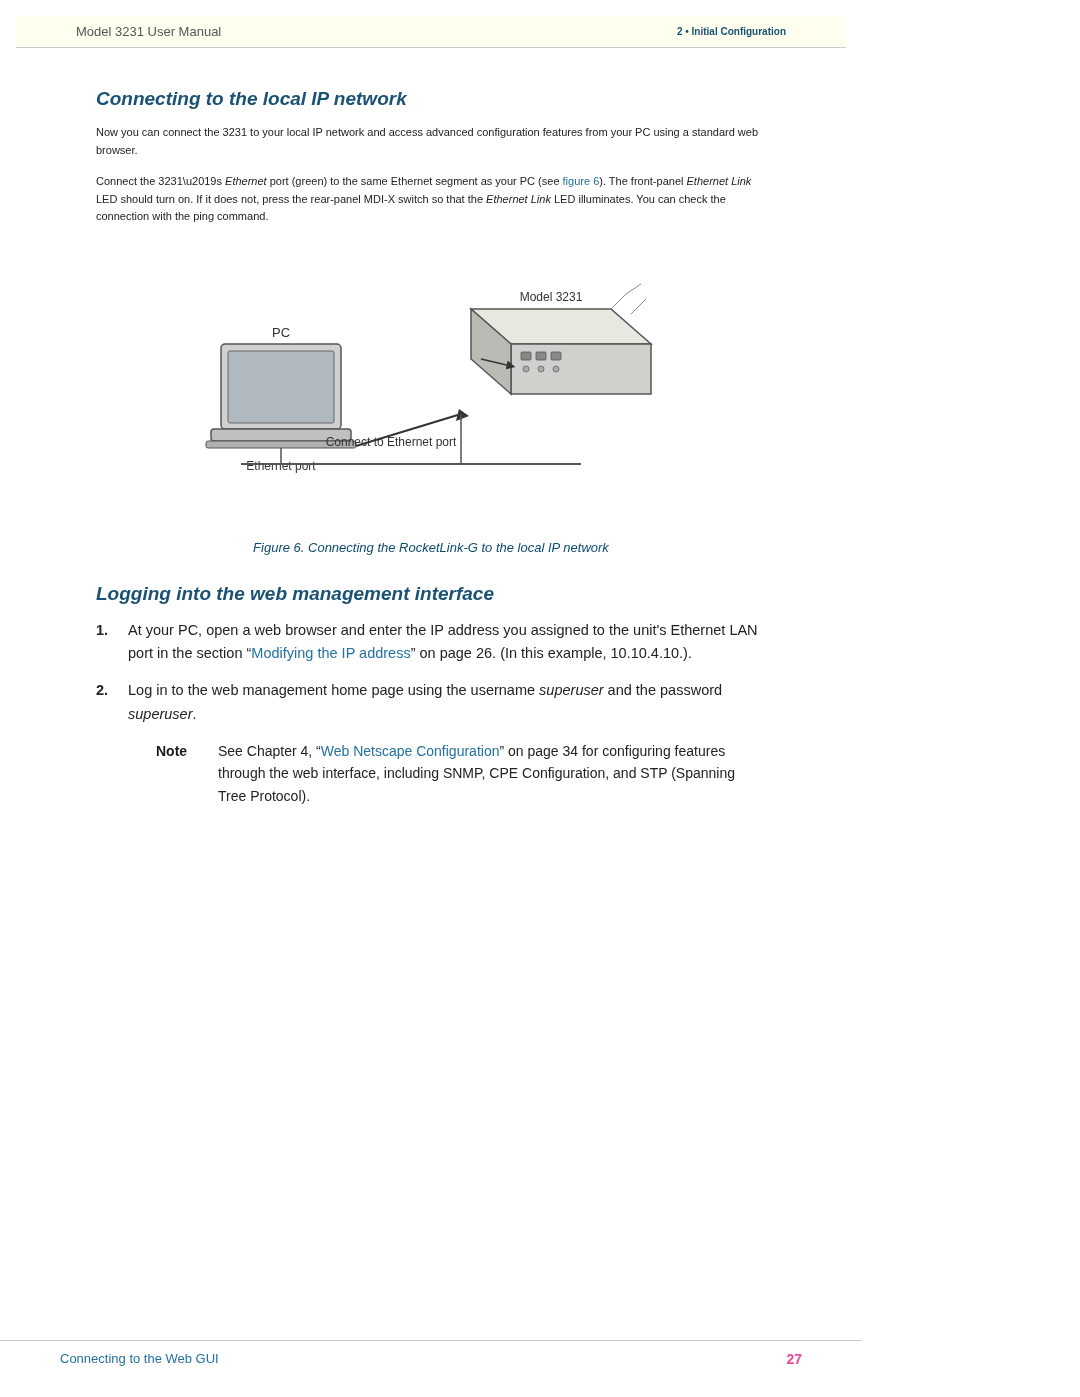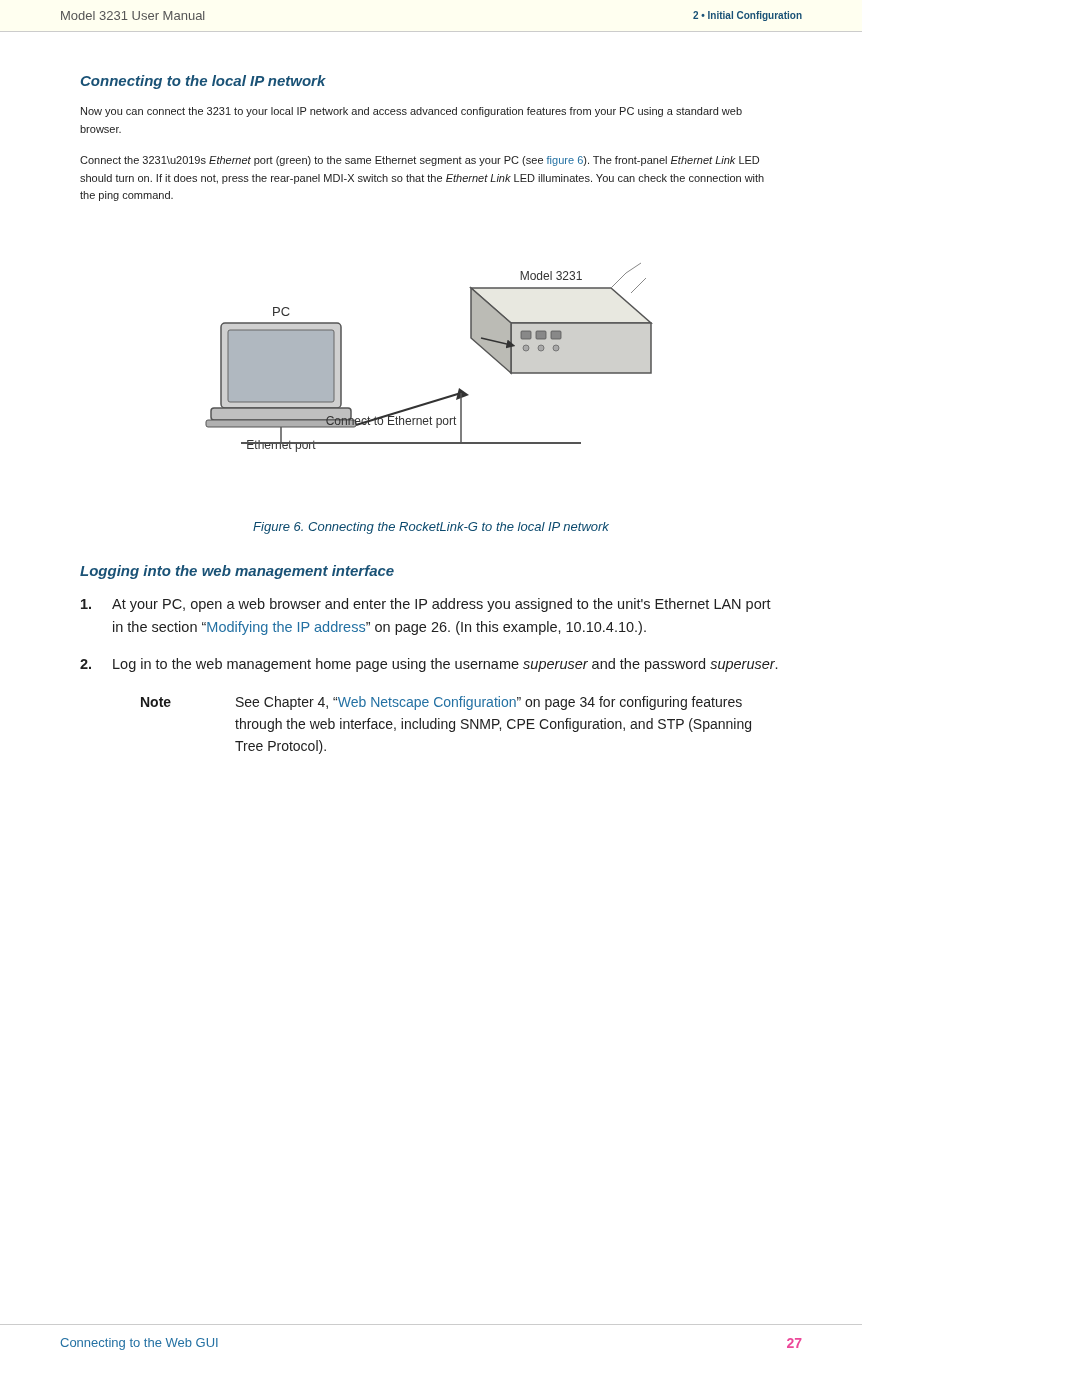--- a/index.html
+++ b/index.html
@@ -8,21 +8,21 @@
       min-height: 1397px;
       background: #fff;
       font-family: Georgia, 'Times New Roman', serif;
       font-size: 15px;
       color: #222;
       position: relative;
     }
     .page {
       width: 862px;
       min-height: 1397px;
-      padding: 0;
+      padding: 16px;
       position: relative;
     }
     
     .header-bar {
       display: flex;
       justify-content: space-between;
       align-items: center;
       padding: 8px 60px 8px 60px;
       border-bottom: 1px solid #ccc;
       background: #fffff0;
@@ -37,21 +37,21 @@
       font-weight: bold;
       color: #1a5276;
       font-family: Arial, sans-serif;
     }
     
     .content {
       padding: 40px 80px 60px 80px;
     }
     
     .section-heading {
-      font-size: 15px;
+      font-size: 19px;
       font-weight: bold;
       font-style: italic;
       color: #1a5276;
       margin-bottom: 14px;
       font-family: Arial, sans-serif;
     }
     
     .body-text {
       font-size: 11px;
       line-height: 1.6;
@@ -107,38 +107,37 @@
       margin-right: 4px;
     }
     
     .note-box {
       display: flex;
       align-items: flex-start;
       margin: 14px 0 14px 60px;
       font-size: 14px;
       font-family: Arial, sans-serif;
       line-height: 1.6;
-      gap: 33px;
     }
     .note-label {
       font-weight: bold;
       font-family: Arial, sans-serif;
       font-size: 14px;
       color: #1a1a1a;
       min-width: 52px;
       margin-right: 10px;
     }
     .note-text {
       color: #222;
       font-family: Arial, sans-serif;
     }
     
     .footer {
       position: absolute;
-      bottom: 46px;
+      bottom: 30px;
       left: 0;
       right: 0;
       display: flex;
       justify-content: space-between;
       padding: 0 60px;
       font-size: 13px;
       font-family: Arial, sans-serif;
       color: #2471a3;
       border-top: 1px solid #ccc;
       padding-top: 10px;

